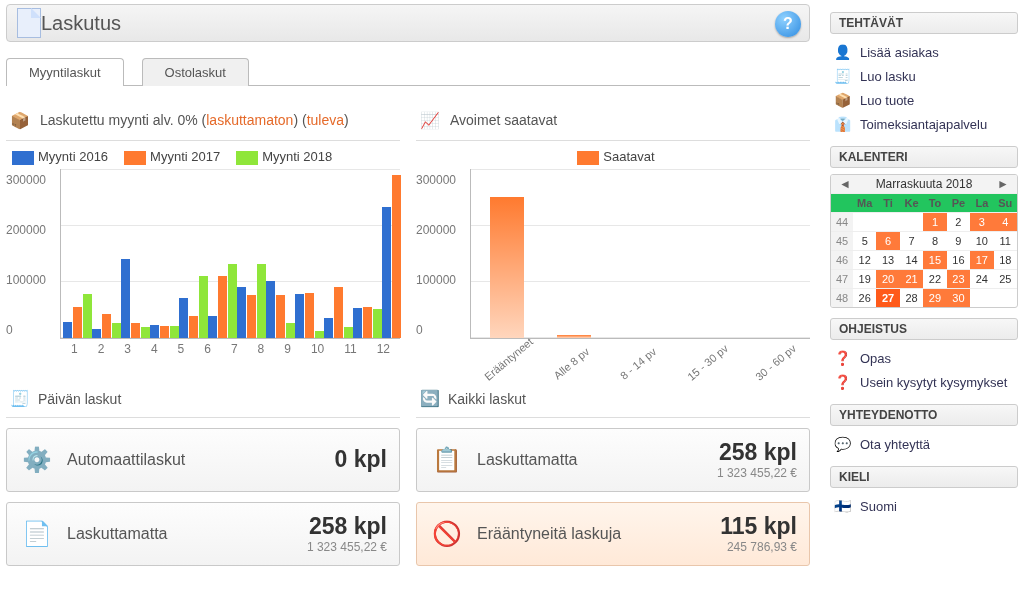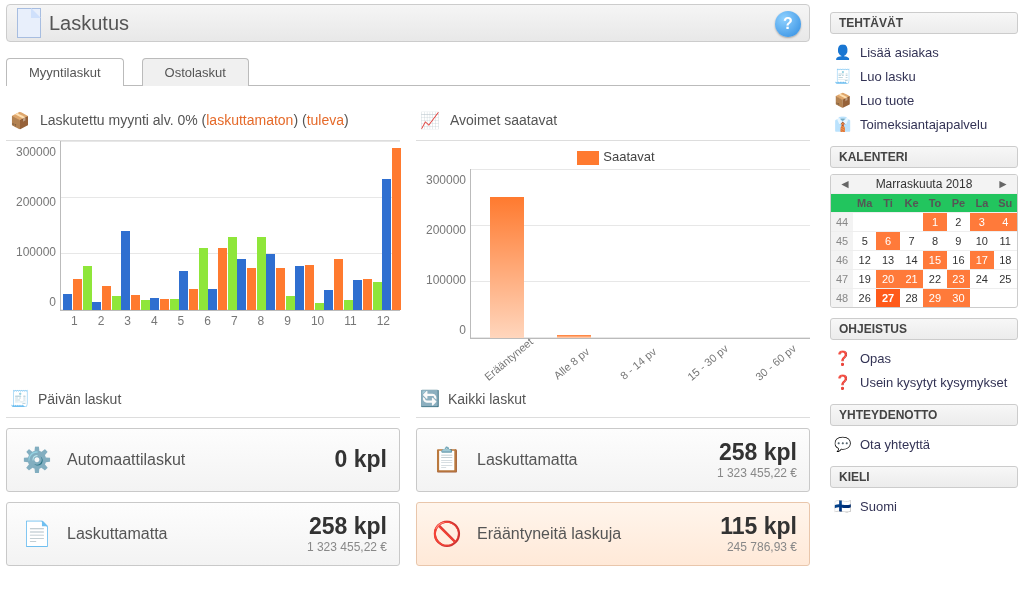--- a/index.html
+++ b/index.html
@@ -2,42 +2,42 @@
 <html><head>
 <meta charset="utf-8">
 <style>
 *{box-sizing:border-box;margin:0;padding:0;font-family:"Segoe UI",Tahoma,sans-serif}
 body{background:#fff;color:#333;font-size:13px;width:1024px}
 .app{display:flex;gap:8px;padding:0}
 .main{flex:1;min-width:0}
 .side{width:200px;padding-top:12px}
 
 .header{display:flex;align-items:center;background:linear-gradient(#f5f5f5,#e8e8e8);border:1px solid #ccc;border-radius:4px;padding:6px 10px;margin:4px 6px 16px 6px;position:relative}
-.header .title{font-size:20px;color:#555;margin-left:8px}
+.header .title{font-size:20px;color:#555;}
 .help-badge{position:absolute;right:8px;top:6px;width:26px;height:26px;border-radius:50%;background:radial-gradient(circle at 35% 30%,#8fd1ff,#2e8be0);display:flex;align-items:center;justify-content:center;color:#fff;font-weight:bold;font-size:16px;box-shadow:0 1px 2px rgba(0,0,0,.3)}
 
 .tabs{display:flex;gap:18px;margin:0 6px -1px 6px}
 .tab{padding:6px 22px;border:1px solid #bbb;border-bottom:none;background:#f0f0f0;border-radius:4px 4px 0 0;cursor:pointer;color:#555}
 .tab.active{background:#fff;font-weight:400}
 
 .content{border-top:1px solid #bbb;margin:0 6px;padding-top:18px}
 .row{display:flex;gap:16px}
 .panel{flex:1;min-width:0}
 
 .phead{display:flex;align-items:center;gap:8px;padding:4px 2px 8px 2px;border-bottom:1px solid #ddd;color:#555;font-size:14px}
 .phead .accent1{color:#e56a2a}
 .phead .accent2{color:#e56a2a}
 
 .icon-sq{width:24px;height:24px;display:inline-flex;align-items:center;justify-content:center;font-size:16px}
 
 .legend{display:flex;gap:16px;margin:8px 0 4px 6px;align-items:center;font-size:13px;color:#444}
 .legend .sw{width:22px;height:14px;display:inline-block;margin-right:4px;vertical-align:middle}
 
 .chart{position:relative;height:190px;display:flex}
-.ylabels{display:flex;flex-direction:column;justify-content:space-between;align-items:flex-end;padding:4px 4px 22px 0;color:#777;font-size:12px;width:54px}
+.ylabels{display:flex;flex-direction:column;justify-content:space-between;padding:4px 4px 22px 0;color:#777;font-size:12px;width:54px}
 .plot{flex:1;position:relative;border-left:1px solid #bbb;border-bottom:1px solid #bbb;margin-bottom:20px}
 .grid{position:absolute;inset:0;display:flex;flex-direction:column;justify-content:space-between}
 .grid div{border-top:1px solid #e7e7e7;height:0}
 .bars{position:absolute;inset:0;display:flex;align-items:flex-end;justify-content:space-around;padding:0 2px}
 .bgroup{display:flex;align-items:flex-end;gap:1px;height:100%}
 .bar{width:9px}
 .xl{position:absolute;bottom:-18px;left:0;right:0;display:flex;justify-content:space-around;color:#777;font-size:12px}
 .xl2{position:absolute;bottom:-30px;left:0;right:0;display:flex;justify-content:space-around;color:#777;font-size:11px;transform-origin:left}
 .xl2 span{transform:rotate(-40deg);white-space:nowrap;width:50px;text-align:right;padding-right:6px}
 
@@ -92,20 +92,25 @@
 
   <div class="content">
     <div class="row">
 
       <div class="panel">
         <div class="phead">
           <span class="icon-sq">📦</span>
           <span>
             <span>Laskutettu myynti alv. 0% (</span><span class="accent1">laskuttamaton</span><span>) (</span><span class="accent2">tuleva</span><span>)</span>
           </span>
+        </div>
+        <div class="legend">
+          <span><span class="sw" style="background:#2f6fd0"></span><span>Myynti 2016</span></span>
+          <span><span class="sw" style="background:#ff7a2f"></span><span>Myynti 2017</span></span>
+          <span><span class="sw" style="background:#8fe63a"></span><span>Myynti 2018</span></span>
         </div>
         <div class="chart">
           <div class="ylabels" id="yl1">
                 <span>300000</span>
                 <span>200000</span>
                 <span>100000</span>
                 <span>0</span>
               </div>
           <div class="plot">
             <div class="grid">

